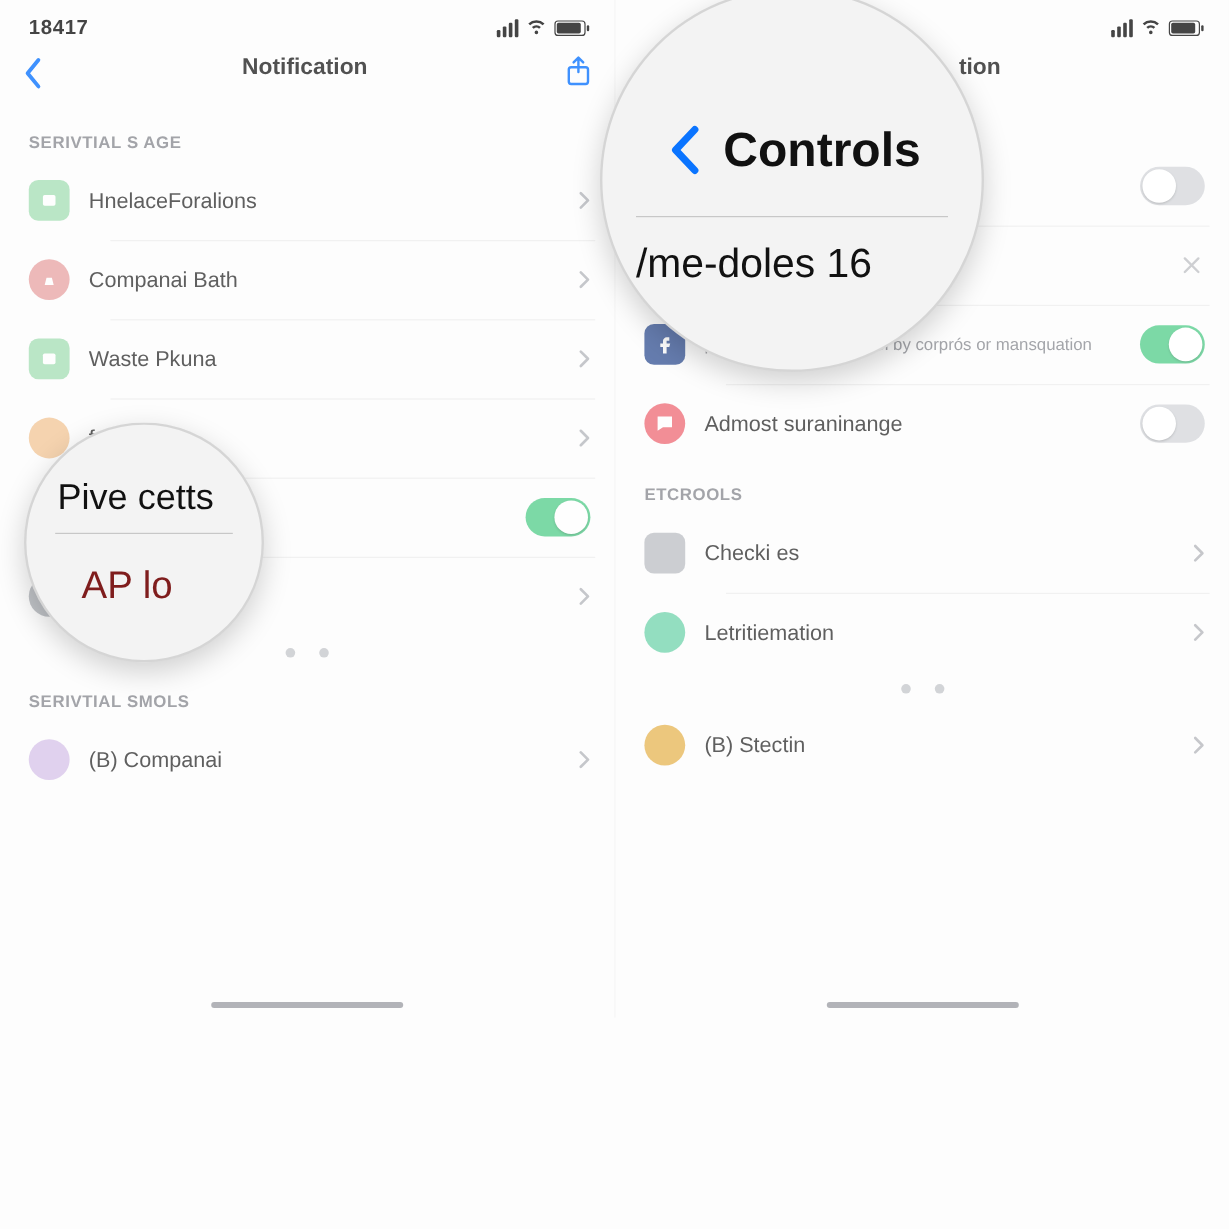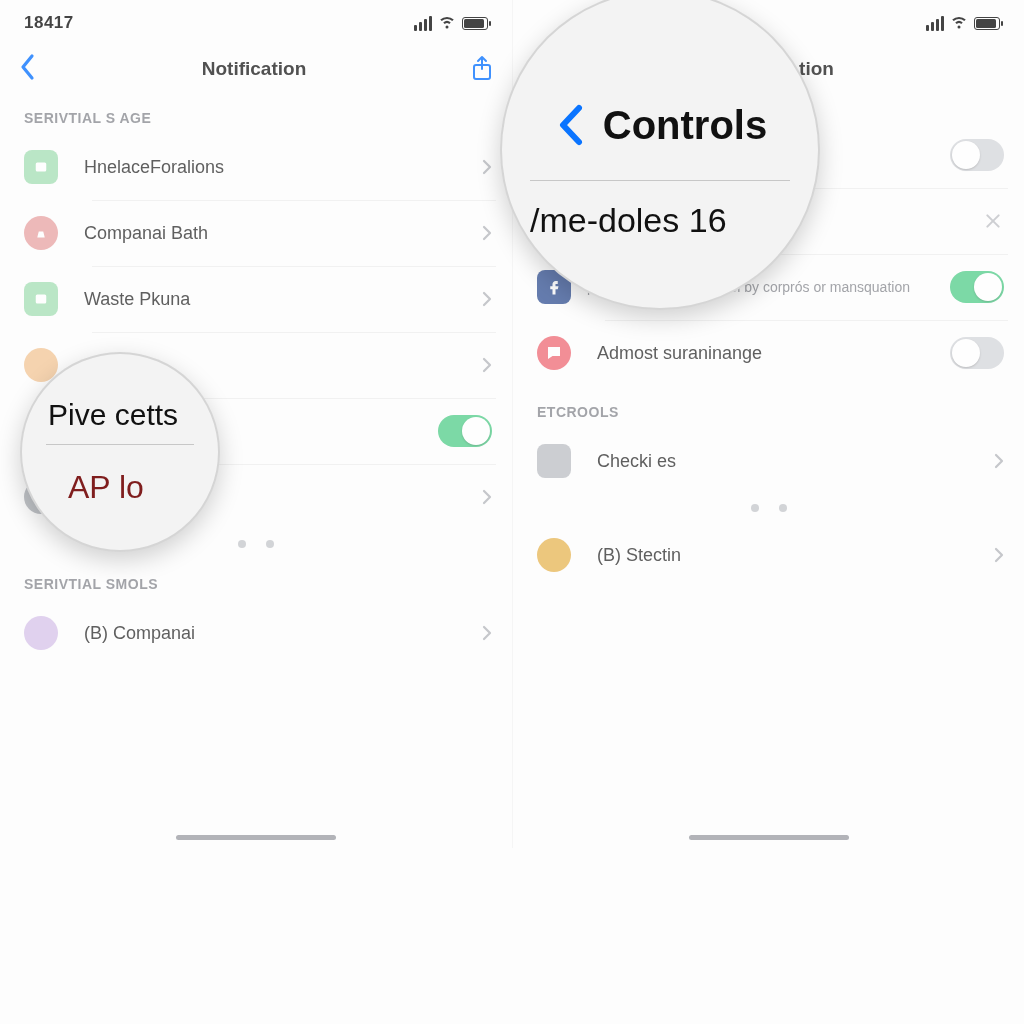--- a/index.html
+++ b/index.html
@@ -14,36 +14,36 @@
     .status-icons { display:flex; align-items:center; gap:6px; }
     .bars { display:flex; align-items:flex-end; gap:2px; }
     .bars i { width:3px; background:#111; display:block; border-radius:1px;}
     .bars i:nth-child(1){height:6px;} .bars i:nth-child(2){height:9px;} .bars i:nth-child(3){height:12px;} .bars i:nth-child(4){height:15px;}
     .wifi svg { width:18px; height:18px; }
     .battery { width:26px; height:13px; border:1.5px solid #111; border-radius:3px; position:relative; }
     .battery::after { content:""; position:absolute; right:-4px; top:3px; width:2px; height:5px; background:#111; border-radius:1px;}
     .battery i { position:absolute; left:1px; top:1px; bottom:1px; width:20px; background:#111; border-radius:1.5px;}
 
     
-    .nav { height:46px; display:flex; align-items:center; justify-content:space-between; padding:0 18px; }
+    .nav { height:46px; display:flex; justify-content:space-between; padding:0 18px; }
     .nav .title { font-weight:600; font-size:19px; color:#222; }
     .back-chev svg { width:20px; height:30px; }
     .back-chev path { stroke:#0a74ff; stroke-width:3.2; fill:none; stroke-linecap:round; stroke-linejoin:round;}
     .share-box { width:24px; height:28px; position:relative; }
     .share-box svg { width:24px; height:28px; }
     .share-box path, .share-box rect { stroke:#0a74ff; stroke-width:2; fill:none; stroke-linecap:round; stroke-linejoin:round;}
 
     
     .section-label { padding: 18px 24px 8px; font-size:14px; letter-spacing:.5px; color:#8a8c92; font-weight:600; text-transform:uppercase;}
     .list { background:#fff0;}
     .row { display:flex; align-items:center; gap:16px; padding: 16px 20px 16px 24px; position:relative; }
     .row + .row::before, .section-start::after { content:""; position:absolute; left:92px; right:16px; top:0; height:1px; background:rgba(0,0,0,.06); }
     .ic { width:34px; height:34px; border-radius:8px; display:flex; align-items:center; justify-content:center; flex:none; }
     .ic svg { width:18px; height:18px; fill:#fff; }
-    .row .label { flex:1; font-size:18px; color:#333;margin-left:10px; }
+    .row .label { flex:1; font-size:18px; color:#333; }
     .row .sub   { font-size:14px; color:#8a8c92; margin-top:4px; line-height:1.3;}
     .chev { width:10px; height:16px; }
     .chev path { stroke:#b6b8bd; stroke-width:2.2; fill:none; stroke-linecap:round; stroke-linejoin:round;}
 
     .toggle { width:54px; height:32px; border-radius:16px; position:relative; flex:none; }
     .toggle.on  { background:#58cf8e; }
     .toggle.off { background:#d6d8dc; }
     .toggle i { position:absolute; top:2px; width:28px; height:28px; border-radius:50%; background:#fff; box-shadow:0 1px 2px rgba(0,0,0,.2);}
     .toggle.on  i { right:2px; }
     .toggle.off i { left:2px; }
@@ -261,20 +261,27 @@
       <span class="ic" style="background:#bfc2c7">
           <svg viewBox="0 0 24 24">
             <path d="M5 6h14M5 12h14M5 18h14"></path>
           </svg>
         </span>
       <span class="label">Checki es</span>
       <svg class="chev" viewBox="0 0 10 16">
           <path d="M2 2l6 6-6 6"></path>
         </svg>
     </div>
+    <div class="row">
+      <span class="ic" style="background:#76d6b0;border-radius:50%"></span>
+      <span class="label">Letritiemation</span>
+      <svg class="chev" viewBox="0 0 10 16">
+          <path d="M2 2l6 6-6 6"></path>
+        </svg>
+    </div>
   </div>
   <div class="dots">
       <span></span>
       <span></span>
     </div>
   <div class="list">
     <div class="row">
       <span class="ic" style="background:#e8b85a;border-radius:50%"></span>
       <span class="label">(B) Stectin</span>
       <svg class="chev" viewBox="0 0 10 16">

